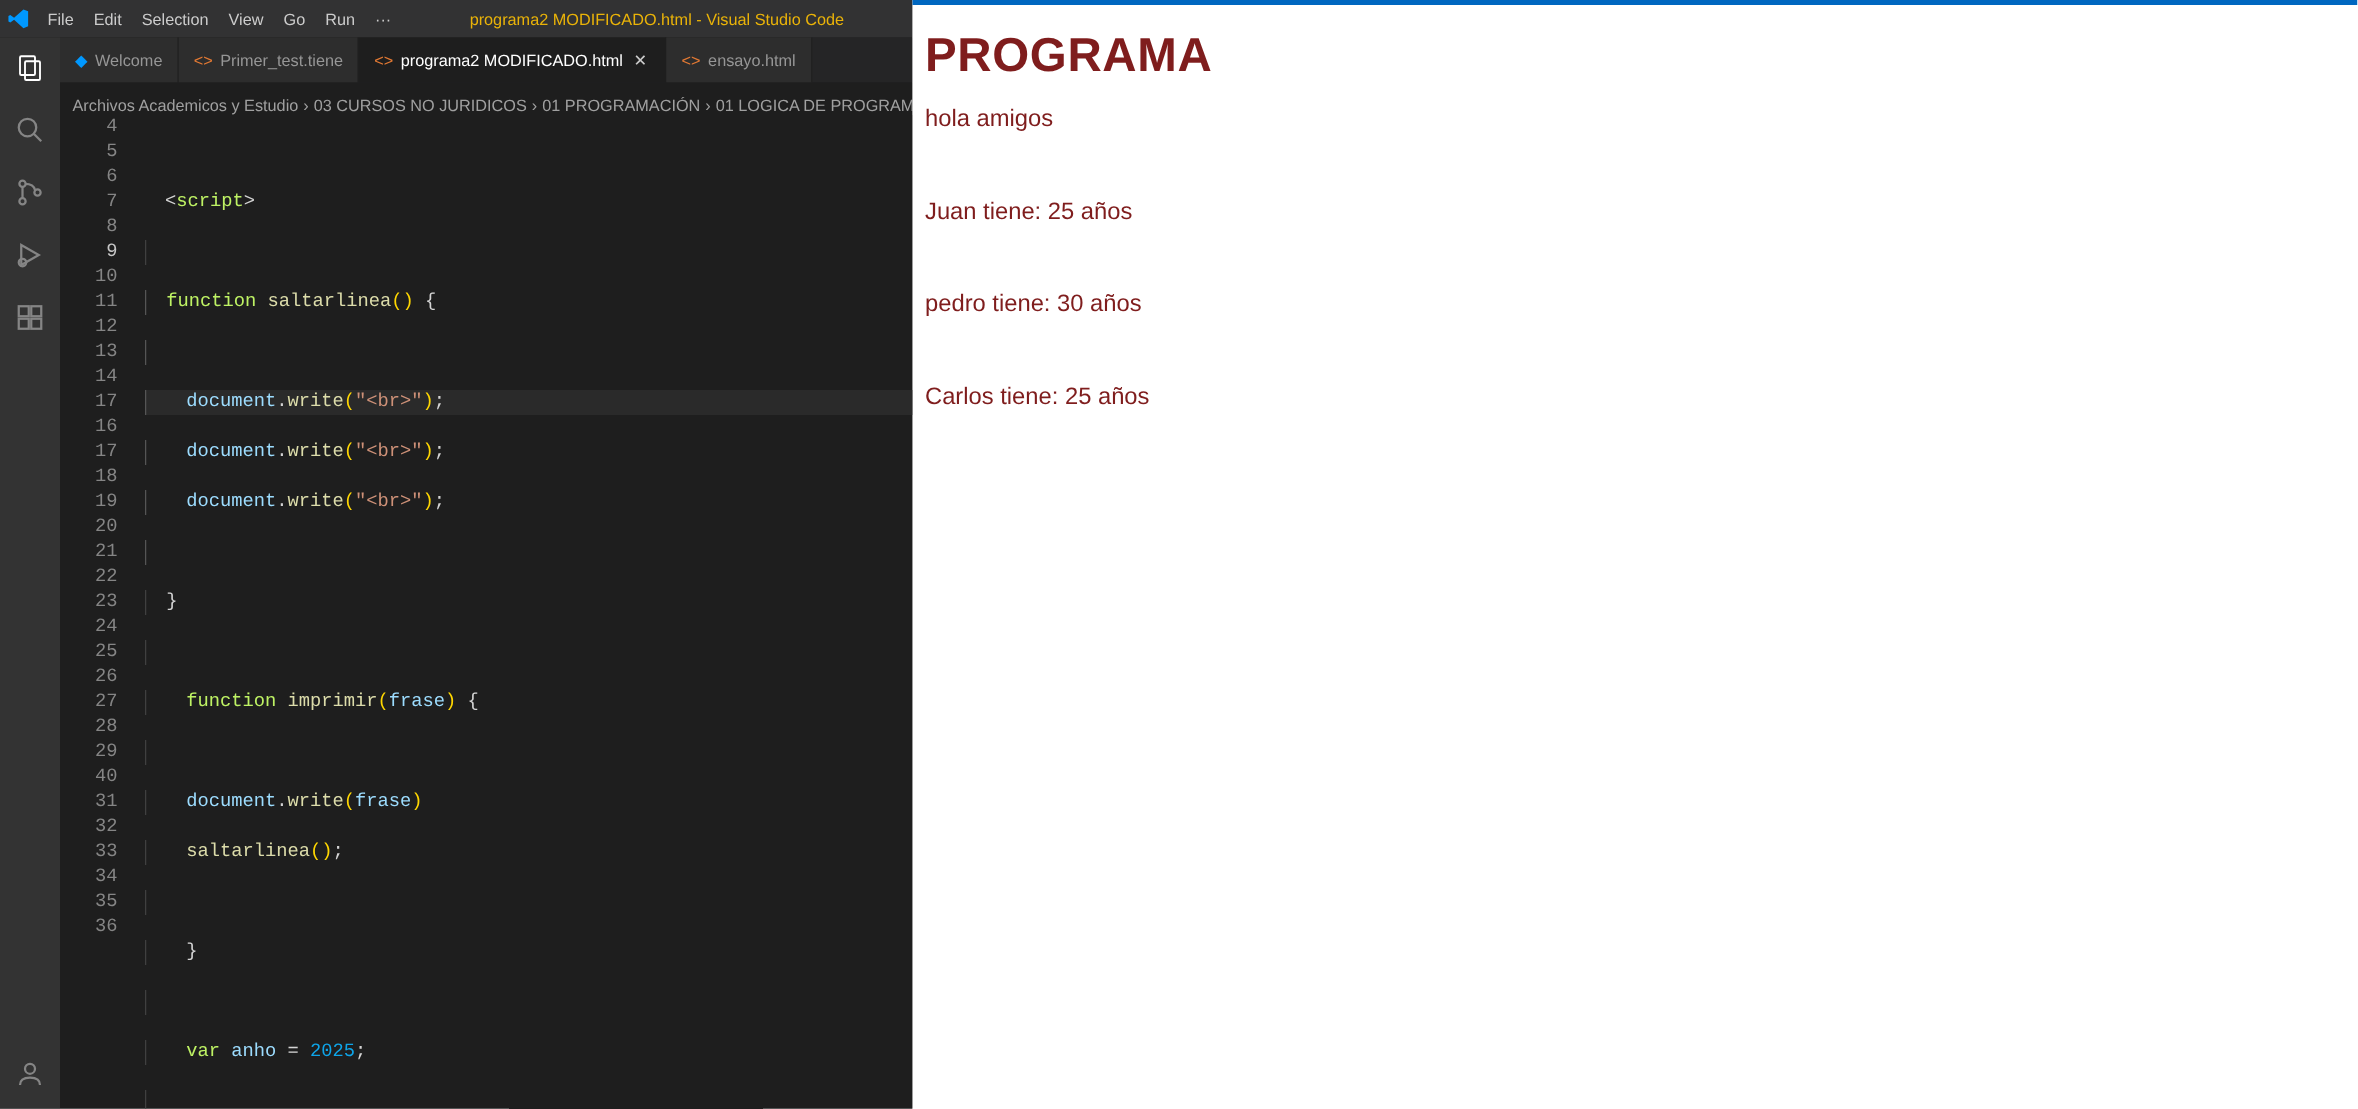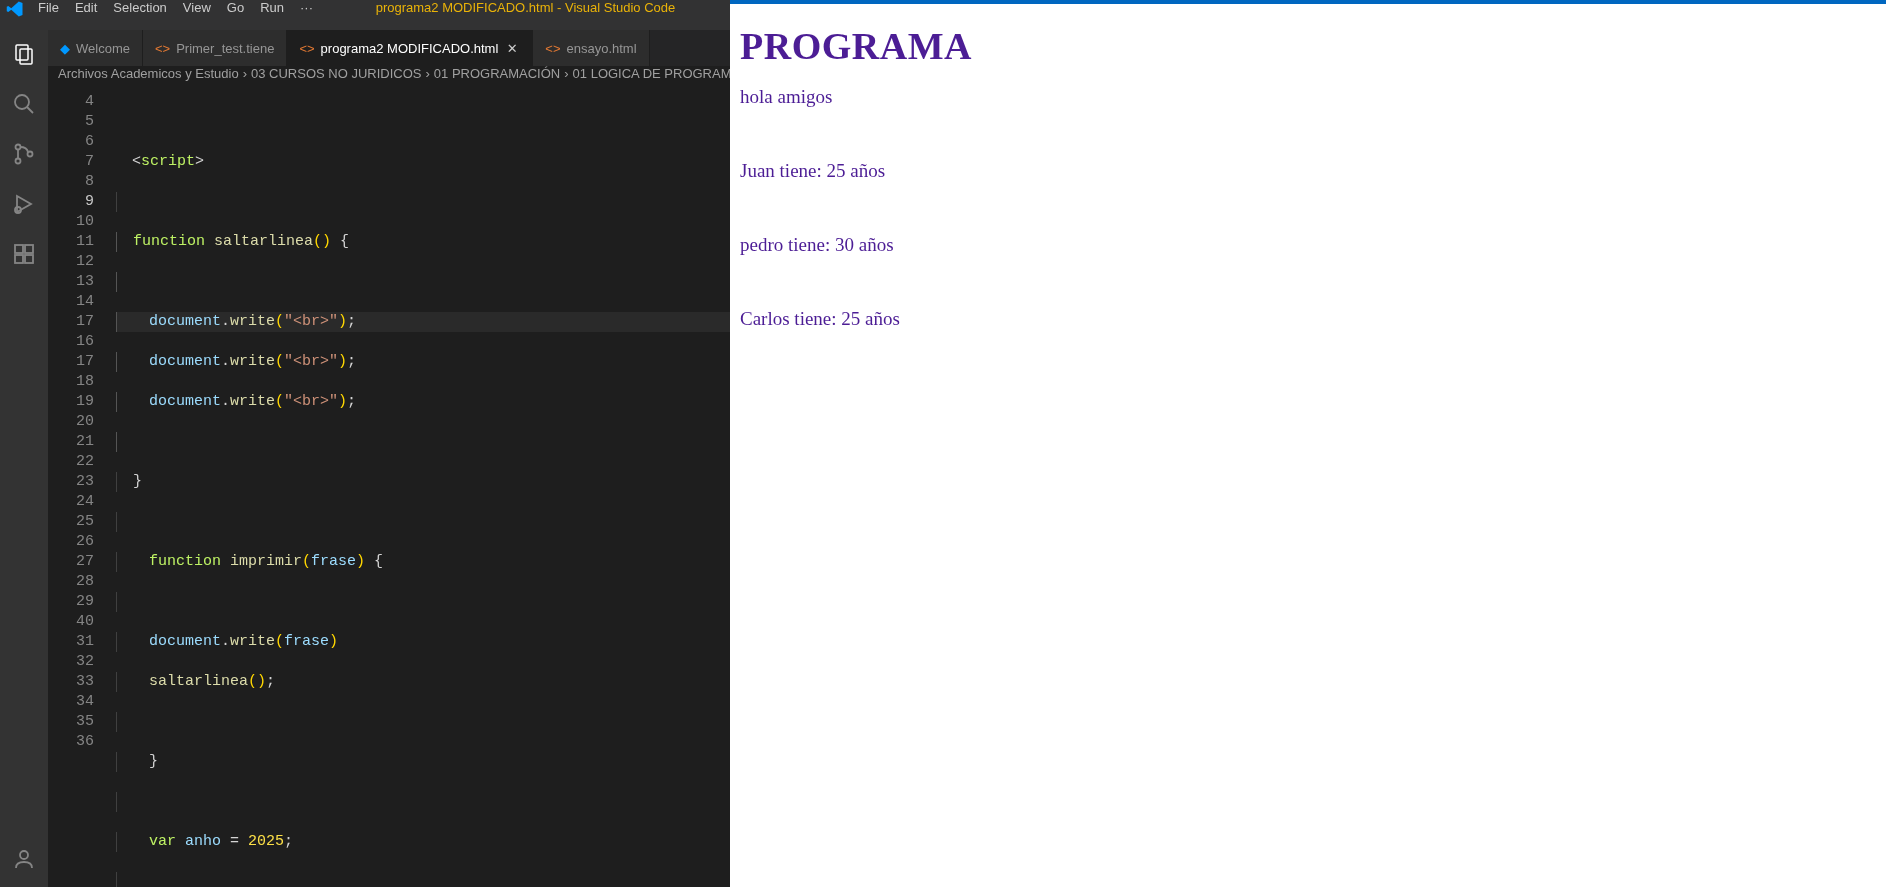--- a/index.html
+++ b/index.html
@@ -1,21 +1,21 @@
 <!DOCTYPE html>
 <html><head>
 <meta charset="utf-8">
 <style>
   html,body{margin:0;padding:0;height:100%;width:100%;font-family:"Segoe UI",Arial,sans-serif;overflow:hidden}
   .split{display:flex;height:100vh;width:100vw}
   .vscode{width:730px;flex:0 0 730px;background:#1e1e1e;display:flex;flex-direction:column;color:#ccc;font-size:13px}
   .browser{flex:1;background:#fff;display:flex;flex-direction:column}
 
   
-  .menubar{height:30px;display:flex;align-items:flex-start;background:#323233;color:#ccc;font-size:13px}
+  .menubar{height:30px;display:flex;align-items:center;background:#323233;color:#ccc;font-size:13px}
   .vs-logo{width:30px;display:flex;align-items:center;justify-content:center}
   .vs-logo svg{width:18px;height:18px}
   .menubar .m{padding:0 8px;cursor:default}
   .menubar .title{flex:1;text-align:center;color:#eab308;font-size:13px}
 
   
   .body{flex:1;display:flex;min-height:0}
   .activity{width:48px;background:#333333;display:flex;flex-direction:column;align-items:center;padding-top:10px;gap:22px}
   .activity .aicon{width:28px;height:28px;display:flex;align-items:center;justify-content:center;color:#858585}
   .activity .aicon.active{color:#fff}
@@ -24,21 +24,21 @@
 
   
   .editor-area{flex:1;display:flex;flex-direction:column;min-width:0}
   .tabs{height:36px;background:#252526;display:flex;align-items:stretch}
   .tab{display:flex;align-items:center;padding:0 12px;gap:6px;color:#969696;background:#2d2d2d;border-right:1px solid #1e1e1e;font-size:13px;cursor:pointer}
   .tab.active{background:#1e1e1e;color:#fff}
   .tab .ficon{color:#e37933}
   .tab.welcome .ficon{color:#0098ff}
   .tab .close{width:16px;height:16px;display:flex;align-items:center;justify-content:center;color:#ccc;visibility:hidden}
   .tab.active .close{visibility:visible}
-  .breadcrumbs{height:26px;background:#1e1e1e;color:#a0a0a0;font-size:13px;display:flex;align-items:flex-start;padding-left:10px;white-space:nowrap;overflow:hidden}
+  .breadcrumbs{height:26px;background:#1e1e1e;color:#a0a0a0;font-size:13px;display:flex;align-items:flex-end;padding-left:10px;white-space:nowrap;overflow:hidden}
   .breadcrumbs .chev{margin:0 4px;color:#a0a0a0}
 
   
   .code{flex:1;display:flex;font-family:Consolas,"Courier New",monospace;font-size:15px;line-height:20px;overflow:hidden}
   .gutter{background:#1e1e1e;color:#858585;text-align:right;padding:0 18px 0 0;user-select:none;width:64px;box-sizing:border-box}
   .gutter div{height:20px}
   .gutter .cur{color:#c6c6c6}
   .lines{flex:1;background:#1e1e1e;position:relative;padding-left:4px;white-space:pre}
   .lines .line{height:20px}
   .lines .hl{background:#2a2a2a}
@@ -46,25 +46,25 @@
   .iw{width:16px;display:inline-block}
   .funcguide{border-left:1px solid #555}
 
   
   .c-blue{color:#bef264}
   .c-func{color:#dcdcaa}
   .c-white{color:#d4d4d4}
   .c-gold{color:#ffd700}
   .c-str{color:#ce9178}
   .c-var{color:#9cdcfe}
-  .c-num{color:#fde047}
+  .c-num{color:#0ea5e9}
 
   
   .browser-top{height:4px;background:#0067c0}
-  .browser-body{flex:1;padding:10px 10px;font-family:Liberation Serif, serif;color:#4c1d95;font-size:19px}
+  .browser-body{flex:1;padding:10px 10px;font-family:Liberation Sans, sans-serif;color:#7f1d1d;font-size:19px}
   .browser-body h1{font-size:38px;font-weight:700;margin:10px 0 18px 0;letter-spacing:0.5px}
   .b-line{margin:0 0 6px 0}
   .b-gap{height:46px}
 </style>
 </head>
 <body>
 
 <div class="split">
 
   <div class="vscode">

